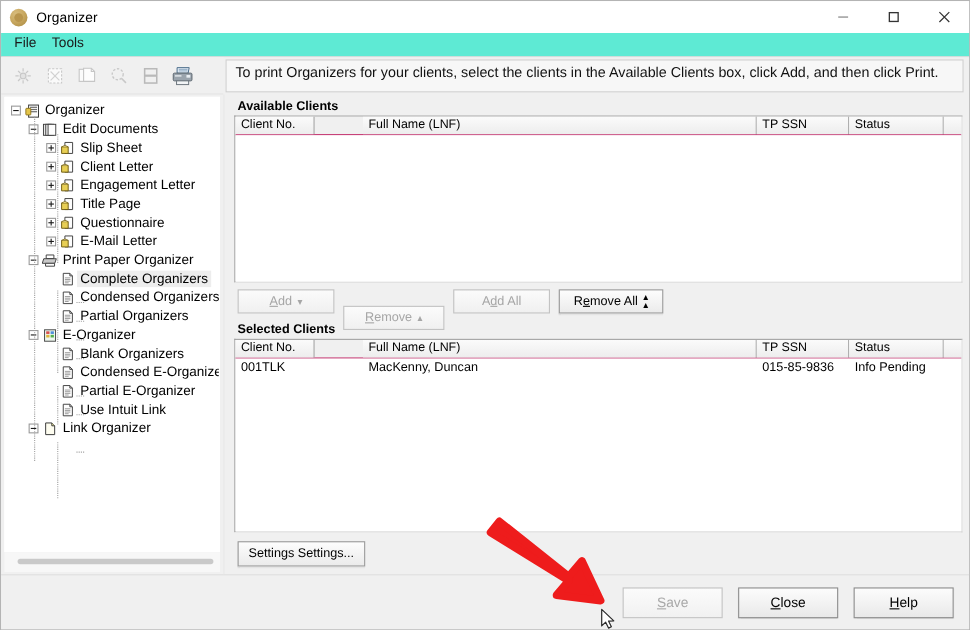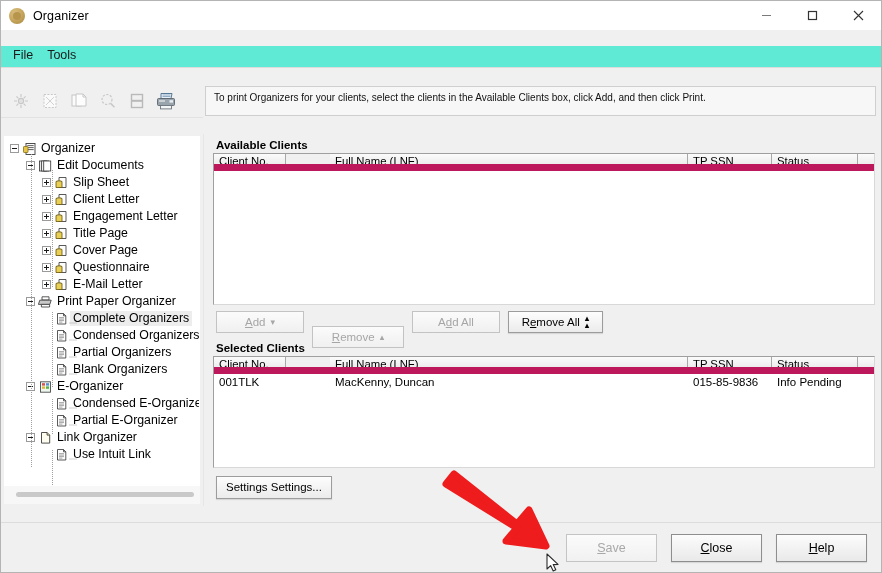--- a/index.html
+++ b/index.html
@@ -16,21 +16,20 @@
     position: relative;
   }
 
   
   #window {
     width: 882px; height: 573px;
     background: #f0f0f0;
     display: flex; flex-direction: column;
     position: relative;
     border: 1px solid #b4b4b4;
-    gap: 16px;
   }
 
   
   .titlebar {
     height: 29px; min-height: 29px;
     background: #ffffff;
     display: flex; align-items: center;
     position: relative;
   }
   .app-icon {
@@ -98,21 +97,21 @@
   }
   .tb-icon svg { display: block; }
 
   .instruction-box {
     flex: 1;
     margin: 2px 5px 2px 2px;
     background: #f7f7f7;
     border: 1px solid #cfcfcf;
     border-radius: 0;
     padding: 4px 8px 3px 8px;
-    font-size: 10px;
+    font-size: 13px;
     line-height: 13px;
     color: #111;
   }
 
   
   .body-split {
     flex: 1;
     display: flex;
     min-height: 0;
     position: relative;
@@ -200,21 +199,21 @@
     border-bottom-color: #d8d8d8;
     display: flex; flex-direction: column;
     overflow: hidden;
   }
   .lb-avail { height: 152px; min-height: 152px; }
   .lb-sel   { flex: 1; min-height: 0; }
   .lhead {
     display: flex;
     height: 17px; min-height: 17px;
     background: #f0f0f0;
-    border-bottom: 7px solid #be185d;
+    border-bottom: 1px solid #be185d;
   }
   .lh {
     border-right: 1px solid #a8a8a8;
     background: linear-gradient(#fbfbfb, #ededed);
     font-size: 11.3px;
     padding: 1px 0 0 5px;
     color: #000;
     overflow: hidden;
     white-space: nowrap;
   }
@@ -459,56 +458,44 @@
           <div class="ticon">
             <svg width="15" height="14" viewBox="0 0 15 14">
               <path d="M5 1.5 h7 v10 h-7 z" fill="#fdfdfd" stroke="#3c3c3c" stroke-width=".85"></path>
               <path d="M2 5.5 h6 v6 h-6 z" fill="#e8cf55" stroke="#6d5a10" stroke-width=".85"></path>
               <path d="M2 5.5 q3-2.5 6 0" fill="#f5e698" stroke="#6d5a10" stroke-width=".7"></path>
             </svg>
           </div>
           <div class="tlabel">Title Page</div>
         </div>
 
+
         <div class="tnode" style="padding-left:5px">
           <div class="ind" style="width:32px"></div>
           <div class="twist plus"></div>
           <div class="ticon">
             <svg width="15" height="14" viewBox="0 0 15 14">
               <path d="M5 1.5 h7 v10 h-7 z" fill="#fdfdfd" stroke="#3c3c3c" stroke-width=".85"></path>
               <path d="M2 5.5 h6 v6 h-6 z" fill="#e8cf55" stroke="#6d5a10" stroke-width=".85"></path>
               <path d="M2 5.5 q3-2.5 6 0" fill="#f5e698" stroke="#6d5a10" stroke-width=".7"></path>
             </svg>
           </div>
-          <div class="tlabel">Cover Page</div>
+          <div class="tlabel">Questionnaire</div>
         </div>
 
         <div class="tnode" style="padding-left:5px">
           <div class="ind" style="width:32px"></div>
           <div class="twist plus"></div>
           <div class="ticon">
             <svg width="15" height="14" viewBox="0 0 15 14">
               <path d="M5 1.5 h7 v10 h-7 z" fill="#fdfdfd" stroke="#3c3c3c" stroke-width=".85"></path>
               <path d="M2 5.5 h6 v6 h-6 z" fill="#e8cf55" stroke="#6d5a10" stroke-width=".85"></path>
               <path d="M2 5.5 q3-2.5 6 0" fill="#f5e698" stroke="#6d5a10" stroke-width=".7"></path>
             </svg>
           </div>
-          <div class="tlabel">Questionnaire</div>
-        </div>
-
-        <div class="tnode" style="padding-left:5px">
-          <div class="ind" style="width:32px"></div>
-          <div class="twist plus"></div>
-          <div class="ticon">
-            <svg width="15" height="14" viewBox="0 0 15 14">
-              <path d="M5 1.5 h7 v10 h-7 z" fill="#fdfdfd" stroke="#3c3c3c" stroke-width=".85"></path>
-              <path d="M2 5.5 h6 v6 h-6 z" fill="#e8cf55" stroke="#6d5a10" stroke-width=".85"></path>
-              <path d="M2 5.5 q3-2.5 6 0" fill="#f5e698" stroke="#6d5a10" stroke-width=".7"></path>
-            </svg>
-          </div>
           <div class="tlabel">E-Mail Letter</div>
         </div>
 
         <div class="tnode" style="padding-left:5px">
           <div class="ind" style="width:16px"></div>
           <div class="twist"></div>
           <div class="ticon">
             <svg width="15" height="14" viewBox="0 0 15 14">
               <path d="M4 1.8 h7 v3.2 h-7 z" fill="#fff" stroke="#3c3c3c" stroke-width=".85"></path>
               <path d="M1.8 5.2 h11.4 l-1.4 4.2 h-11.4 z" fill="#c9c9c9" stroke="#3c3c3c" stroke-width=".85"></path>
@@ -548,33 +535,20 @@
           <div class="ind" style="width:32px"></div>
           <div class="twist-spacer"></div>
           <div class="ticon">
             <svg width="15" height="14" viewBox="0 0 15 14">
               <path d="M3.5 1.5 h6 l2.3 2.3 v8.2 h-8.3 z" fill="#fdfdfd" stroke="#3c3c3c" stroke-width=".85"></path>
               <path d="M9.5 1.5 v2.3 h2.3" fill="none" stroke="#3c3c3c" stroke-width=".85"></path>
               <path d="M5 5.6 h5 M5 7.1 h5 M5 8.6 h5 M5 10.1 h3.4" stroke="#8a8a8a" stroke-width=".75"></path>
             </svg>
           </div>
           <div class="tlabel">Partial Organizers</div>
-        </div>
-
-        <div class="tnode" style="padding-left:5px">
-          <div class="ind" style="width:32px"></div>
-          <div class="twist-spacer"></div>
-          <div class="ticon">
-            <svg width="15" height="14" viewBox="0 0 15 14">
-              <path d="M3.5 1.5 h6 l2.3 2.3 v8.2 h-8.3 z" fill="#fdfdfd" stroke="#3c3c3c" stroke-width=".85"></path>
-              <path d="M9.5 1.5 v2.3 h2.3" fill="none" stroke="#3c3c3c" stroke-width=".85"></path>
-              <path d="M5 5.6 h5 M5 7.1 h5 M5 8.6 h5 M5 10.1 h3.4" stroke="#8a8a8a" stroke-width=".75"></path>
-            </svg>
-          </div>
-          <div class="tlabel">Blank Organizers</div>
         </div>
 
         <div class="tnode" style="padding-left:5px">
           <div class="ind" style="width:16px"></div>
           <div class="twist"></div>
           <div class="ticon">
             <svg width="15" height="14" viewBox="0 0 15 14">
               <rect x="2.5" y="1.8" width="10" height="10.4" fill="#eef7ee" stroke="#4a4a4a" stroke-width=".9"></rect>
               <rect x="4" y="3.2" width="3" height="2.4" fill="#d94f4f"></rect>
               <rect x="4" y="6.4" width="3" height="2.4" fill="#e0b63a"></rect>
@@ -588,59 +562,72 @@
         <div class="tnode" style="padding-left:5px">
           <div class="ind" style="width:32px"></div>
           <div class="twist-spacer"></div>
           <div class="ticon">
             <svg width="15" height="14" viewBox="0 0 15 14">
               <path d="M3.5 1.5 h6 l2.3 2.3 v8.2 h-8.3 z" fill="#fdfdfd" stroke="#3c3c3c" stroke-width=".85"></path>
               <path d="M9.5 1.5 v2.3 h2.3" fill="none" stroke="#3c3c3c" stroke-width=".85"></path>
               <path d="M5 5.6 h5 M5 7.1 h5 M5 8.6 h5 M5 10.1 h3.4" stroke="#8a8a8a" stroke-width=".75"></path>
             </svg>
           </div>
-          <div class="tlabel">Condensed E-Organizer</div>
+          <div class="tlabel">Blank Organizers</div>
         </div>
 
         <div class="tnode" style="padding-left:5px">
           <div class="ind" style="width:32px"></div>
           <div class="twist-spacer"></div>
           <div class="ticon">
             <svg width="15" height="14" viewBox="0 0 15 14">
               <path d="M3.5 1.5 h6 l2.3 2.3 v8.2 h-8.3 z" fill="#fdfdfd" stroke="#3c3c3c" stroke-width=".85"></path>
               <path d="M9.5 1.5 v2.3 h2.3" fill="none" stroke="#3c3c3c" stroke-width=".85"></path>
               <path d="M5 5.6 h5 M5 7.1 h5 M5 8.6 h5 M5 10.1 h3.4" stroke="#8a8a8a" stroke-width=".75"></path>
             </svg>
           </div>
-          <div class="tlabel">Partial E-Organizer</div>
-        </div>
-
-        <div class="tnode" style="padding-left:5px">
-          <div class="ind" style="width:16px"></div>
-          <div class="twist"></div>
-          <div class="ticon">
-            <svg width="15" height="14" viewBox="0 0 15 14">
-              <path d="M3.5 1.5 h5.6 l2.6 2.6 v8 h-8.2 z" fill="#fefdf0" stroke="#3c3c3c" stroke-width=".9"></path>
-              <path d="M9.1 1.5 v2.6 h2.6" fill="#f2ec9a" stroke="#3c3c3c" stroke-width=".9"></path>
-            </svg>
-          </div>
-          <div class="tlabel">Link Organizer</div>
+          <div class="tlabel">Condensed E-Organizer</div>
         </div>
 
         <div class="tnode" style="padding-left:5px">
           <div class="ind" style="width:32px"></div>
           <div class="twist-spacer"></div>
           <div class="ticon">
             <svg width="15" height="14" viewBox="0 0 15 14">
               <path d="M3.5 1.5 h6 l2.3 2.3 v8.2 h-8.3 z" fill="#fdfdfd" stroke="#3c3c3c" stroke-width=".85"></path>
               <path d="M9.5 1.5 v2.3 h2.3" fill="none" stroke="#3c3c3c" stroke-width=".85"></path>
               <path d="M5 5.6 h5 M5 7.1 h5 M5 8.6 h5 M5 10.1 h3.4" stroke="#8a8a8a" stroke-width=".75"></path>
             </svg>
           </div>
+          <div class="tlabel">Partial E-Organizer</div>
+        </div>
+
+        <div class="tnode" style="padding-left:5px">
+          <div class="ind" style="width:32px"></div>
+          <div class="twist-spacer"></div>
+          <div class="ticon">
+            <svg width="15" height="14" viewBox="0 0 15 14">
+              <path d="M3.5 1.5 h6 l2.3 2.3 v8.2 h-8.3 z" fill="#fdfdfd" stroke="#3c3c3c" stroke-width=".85"></path>
+              <path d="M9.5 1.5 v2.3 h2.3" fill="none" stroke="#3c3c3c" stroke-width=".85"></path>
+              <path d="M5 5.6 h5 M5 7.1 h5 M5 8.6 h5 M5 10.1 h3.4" stroke="#8a8a8a" stroke-width=".75"></path>
+            </svg>
+          </div>
           <div class="tlabel">Use Intuit Link</div>
+        </div>
+
+        <div class="tnode" style="padding-left:5px">
+          <div class="ind" style="width:16px"></div>
+          <div class="twist"></div>
+          <div class="ticon">
+            <svg width="15" height="14" viewBox="0 0 15 14">
+              <path d="M3.5 1.5 h5.6 l2.6 2.6 v8 h-8.2 z" fill="#fefdf0" stroke="#3c3c3c" stroke-width=".9"></path>
+              <path d="M9.1 1.5 v2.6 h2.6" fill="#f2ec9a" stroke="#3c3c3c" stroke-width=".9"></path>
+            </svg>
+          </div>
+          <div class="tlabel">Link Organizer</div>
         </div>
 
         <svg class="overlay" style="position:absolute;left:0;top:0;width:200px;height:420px">
           <g stroke="#a0a0a0" stroke-width="1" stroke-dasharray="1 1" fill="none">
             <path d="M26.5 17 V330"></path>
             <path d="M47.5 33 V150"></path>
             <path d="M47.5 175 V250"></path>
             <path d="M47.5 262 V297"></path>
             <path d="M47.5 313 V364"></path>
             <path d="M64.5 186 h8 M64.5 203 h8 M64.5 220 h8 M64.5 237 h8"></path>

